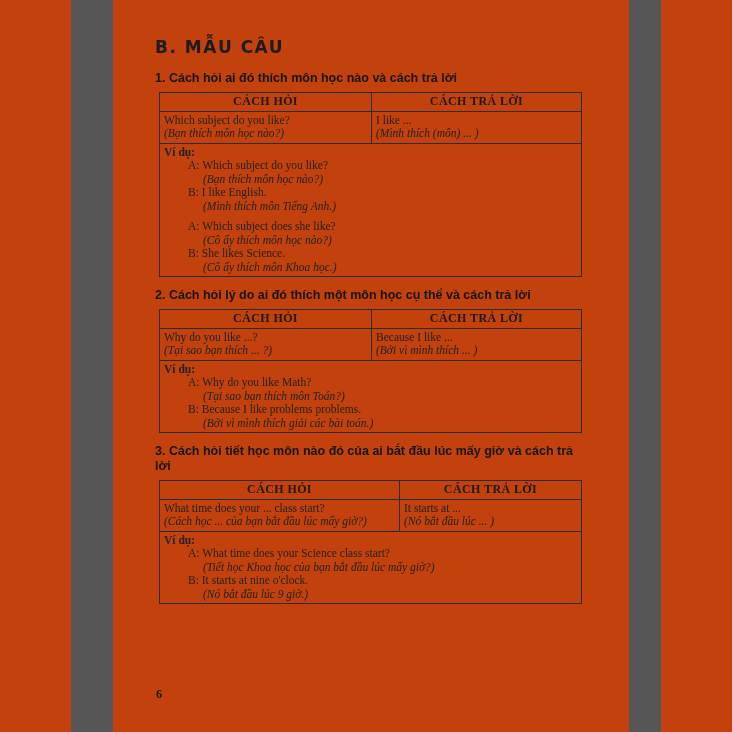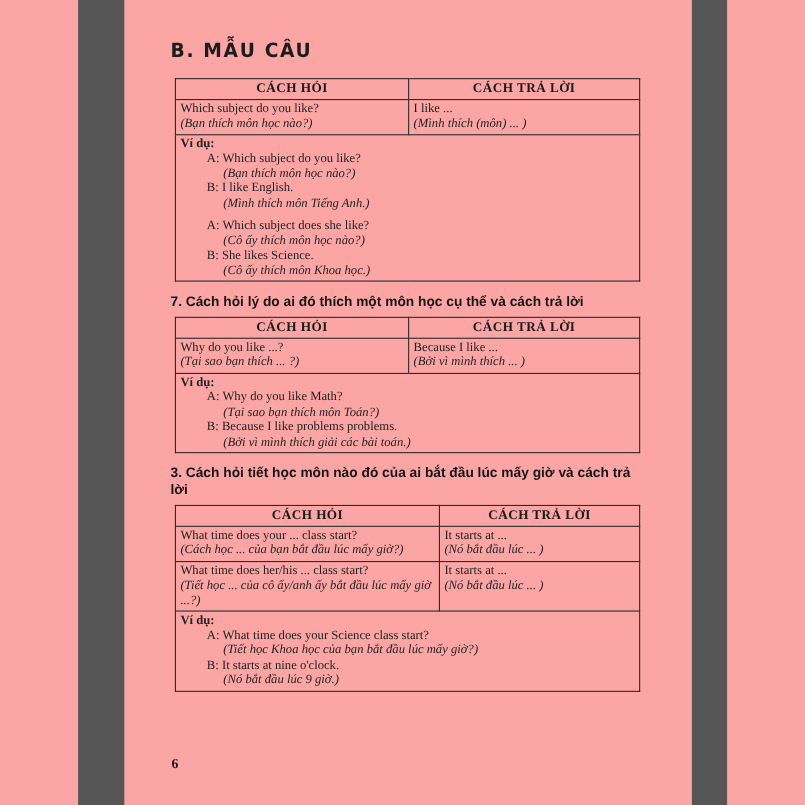--- a/index.html
+++ b/index.html
@@ -1,17 +1,17 @@
 <!DOCTYPE html>
 <html><head>
 <meta charset="utf-8">
 <style>
   html,body{margin:0;padding:0;background:#fff;}
   .canvas{
-    position:relative;width:732px;height:732px;background:#fca5a5;overflow:hidden;
+    position:relative;width:732px;height:732px;background:#c2410c;overflow:hidden;
     font-family:"Liberation Serif", serif;color:#222;
   }
   .band{position:absolute;top:0;height:732px;background:#565656;}
   .band-left{left:71px;width:42px;}
   .band-right{left:629px;width:32px;}
 
   .content{position:absolute;left:155px;top:36px;width:430px;}
 
   .heading{
     font-family:"DejaVu Sans", sans-serif;font-weight:bold;font-size:17px;line-height:20px;
@@ -52,20 +52,21 @@
 
 <div class="canvas">
   <div class="band band-left"></div>
   <div class="band band-right"></div>
 
   <div class="content">
 
     <div class="heading">B. MẪU CÂU</div>
 
     <div class="sec">
+      <div class="sec-title">1. Cách hỏi ai đó thích môn học nào và cách trả lời</div>
       <table class="qa">
         <colgroup>
             <col style="width:212px">
             <col style="width:210px">
           </colgroup>
         <tbody>
             <tr>
           <td class="hdr">CÁCH HỎI</td>
           <td class="hdr">CÁCH TRẢ LỜI</td>
         </tr>
@@ -94,21 +95,21 @@
               <div><span>B:</span> <span>She likes Science.</span></div>
               <div class="utt-vi">(Cô ấy thích môn Khoa học.)</div>
             </div>
           </td>
         </tr>
       </tbody>
         </table>
     </div>
 
     <div class="sec">
-      <div class="sec-title">7. Cách hỏi lý do ai đó thích một môn học cụ thể và cách trả lời</div>
+      <div class="sec-title">2. Cách hỏi lý do ai đó thích một môn học cụ thể và cách trả lời</div>
       <table class="qa">
         <colgroup>
             <col style="width:212px">
             <col style="width:210px">
           </colgroup>
         <tbody>
             <tr>
           <td class="hdr">CÁCH HỎI</td>
           <td class="hdr">CÁCH TRẢ LỜI</td>
         </tr>
@@ -153,30 +154,20 @@
           <td class="qcell">
             <div>What time does your ... class start?</div>
             <div class="vi">(Cách học ... của bạn bắt đầu lúc mấy giờ?)</div>
           </td>
           <td class="acell">
             <div>It starts at ...</div>
             <div class="vi">(Nó bắt đầu lúc ... )</div>
           </td>
         </tr>
         <tr>
-          <td class="qcell">
-            <div>What time does her/his ... class start?</div>
-            <div class="vi">(Tiết học ... của cô ấy/anh ấy bắt đầu lúc mấy giờ ...?)</div>
-          </td>
-          <td class="acell">
-            <div>It starts at ...</div>
-            <div class="vi">(Nó bắt đầu lúc ... )</div>
-          </td>
-        </tr>
-        <tr>
           <td class="excell" colspan="2">
             <div class="ex-label">Ví dụ:</div>
             <div class="dialog">
               <div><span>A:</span> <span>What time does your Science class start?</span></div>
               <div class="utt-vi">(Tiết học Khoa học của bạn bắt đầu lúc mấy giờ?)</div>
               <div><span>B:</span> <span>It starts at nine o'clock.</span></div>
               <div class="utt-vi">(Nó bắt đầu lúc 9 giờ.)</div>
             </div>
           </td>
         </tr>

